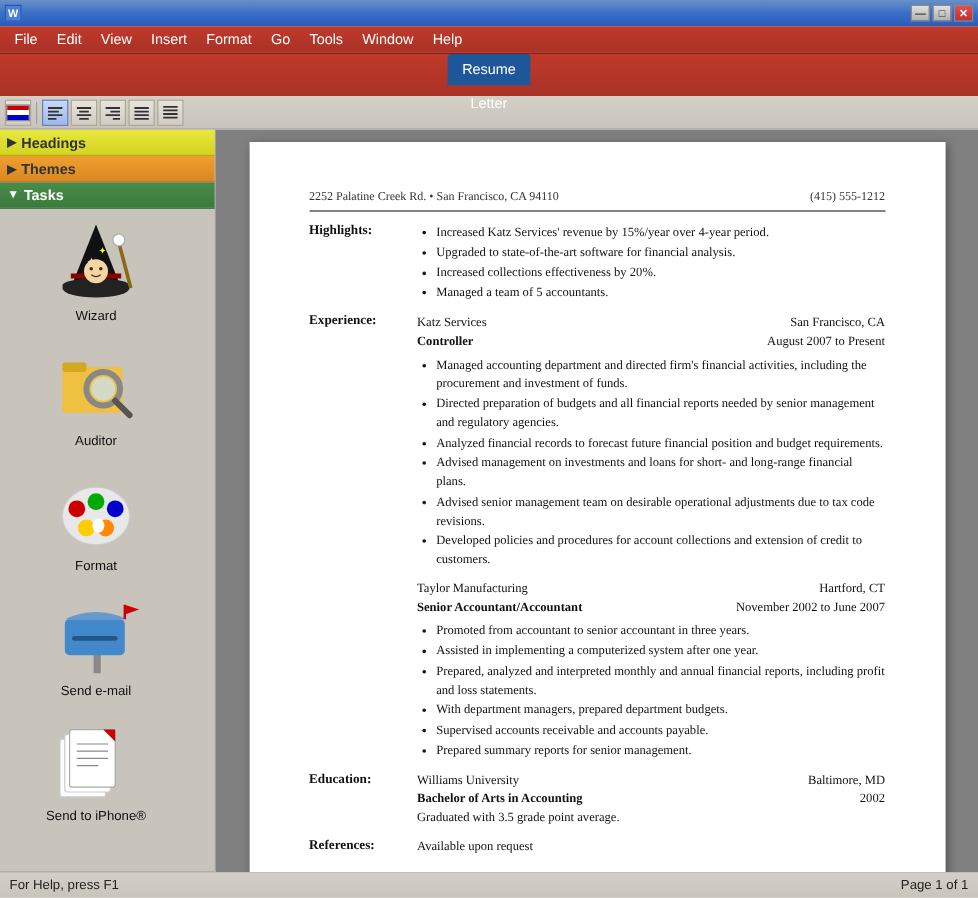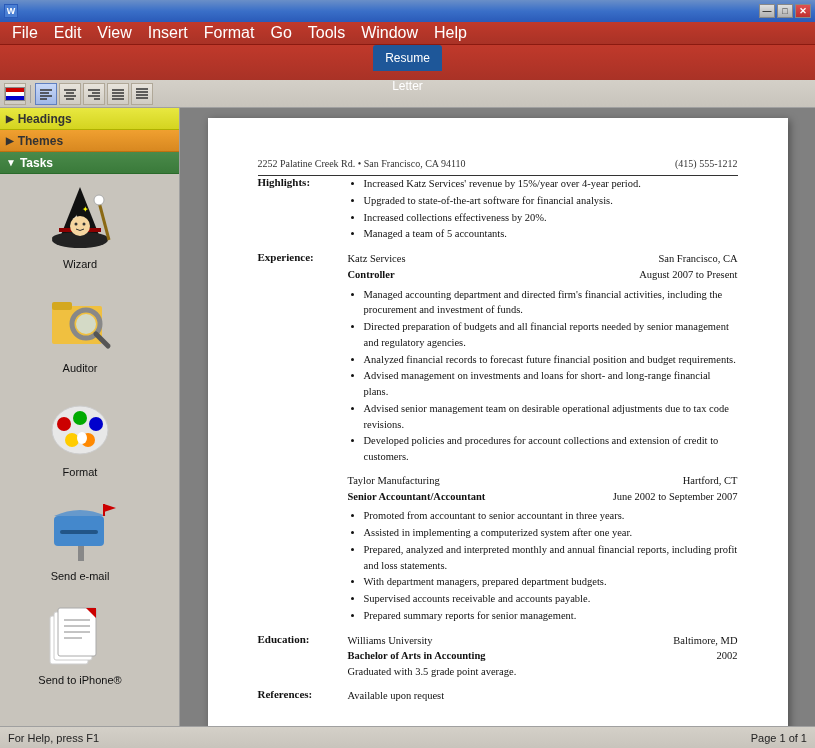--- a/index.html
+++ b/index.html
@@ -30,21 +30,21 @@
     .title-btn.close { background: linear-gradient(to bottom, #e05050, #c03030); color: white; }
 
     
     .menu-bar {
       background: linear-gradient(to bottom, #c0392b 0%, #a93226 100%);
       height: 22px;
       display: flex;
       align-items: center;
       padding: 0 4px;
       color: white;
-      font-size: 16px;
+      font-size: 12px;
     }
     .menu-item {
       padding: 2px 8px;
       cursor: pointer;
       border-radius: 2px;
     }
 
     
     .toolbar {
       background: linear-gradient(to bottom, #c0392b 0%, #a93226 100%);
@@ -175,20 +175,21 @@
       color: #000;
       margin-bottom: 2px;
     }
     .resume-address {
       font-size: 10px;
       color: #333;
       display: flex;
       justify-content: space-between;
       border-bottom: 1px solid #333;
       padding-bottom: 6px;
+      margin-bottom: 10px;
     }
     .section-row {
       display: flex;
       gap: 0;
       margin-bottom: 4px;
     }
     .section-label {
       width: 90px;
       font-weight: bold;
       font-size: 11px;
@@ -481,21 +482,21 @@
             <li>Advised senior management team on desirable operational adjustments due to tax code revisions.</li>
             <li>Developed policies and procedures for account collections and extension of credit to customers.</li>
           </ul>
 
           <div class="job-header">
             <span>Taylor Manufacturing</span>
             <span>Hartford, CT</span>
           </div>
           <div class="job-header" style="margin-bottom:4px;">
             <span class="job-title">Senior Accountant/Accountant</span>
-            <span class="job-dates">June 2002 to September 2007</span>
+            <span class="job-dates">November 2002 to June 2007</span>
           </div>
           <ul>
             <li>Promoted from accountant to senior accountant in three years.</li>
             <li>Assisted in implementing a computerized system after one year.</li>
             <li>Prepared, analyzed and interpreted monthly and annual financial reports, including profit and loss statements.</li>
             <li>With department managers, prepared department budgets.</li>
             <li>Supervised accounts receivable and accounts payable.</li>
             <li>Prepared summary reports for senior management.</li>
           </ul>
         </div>

